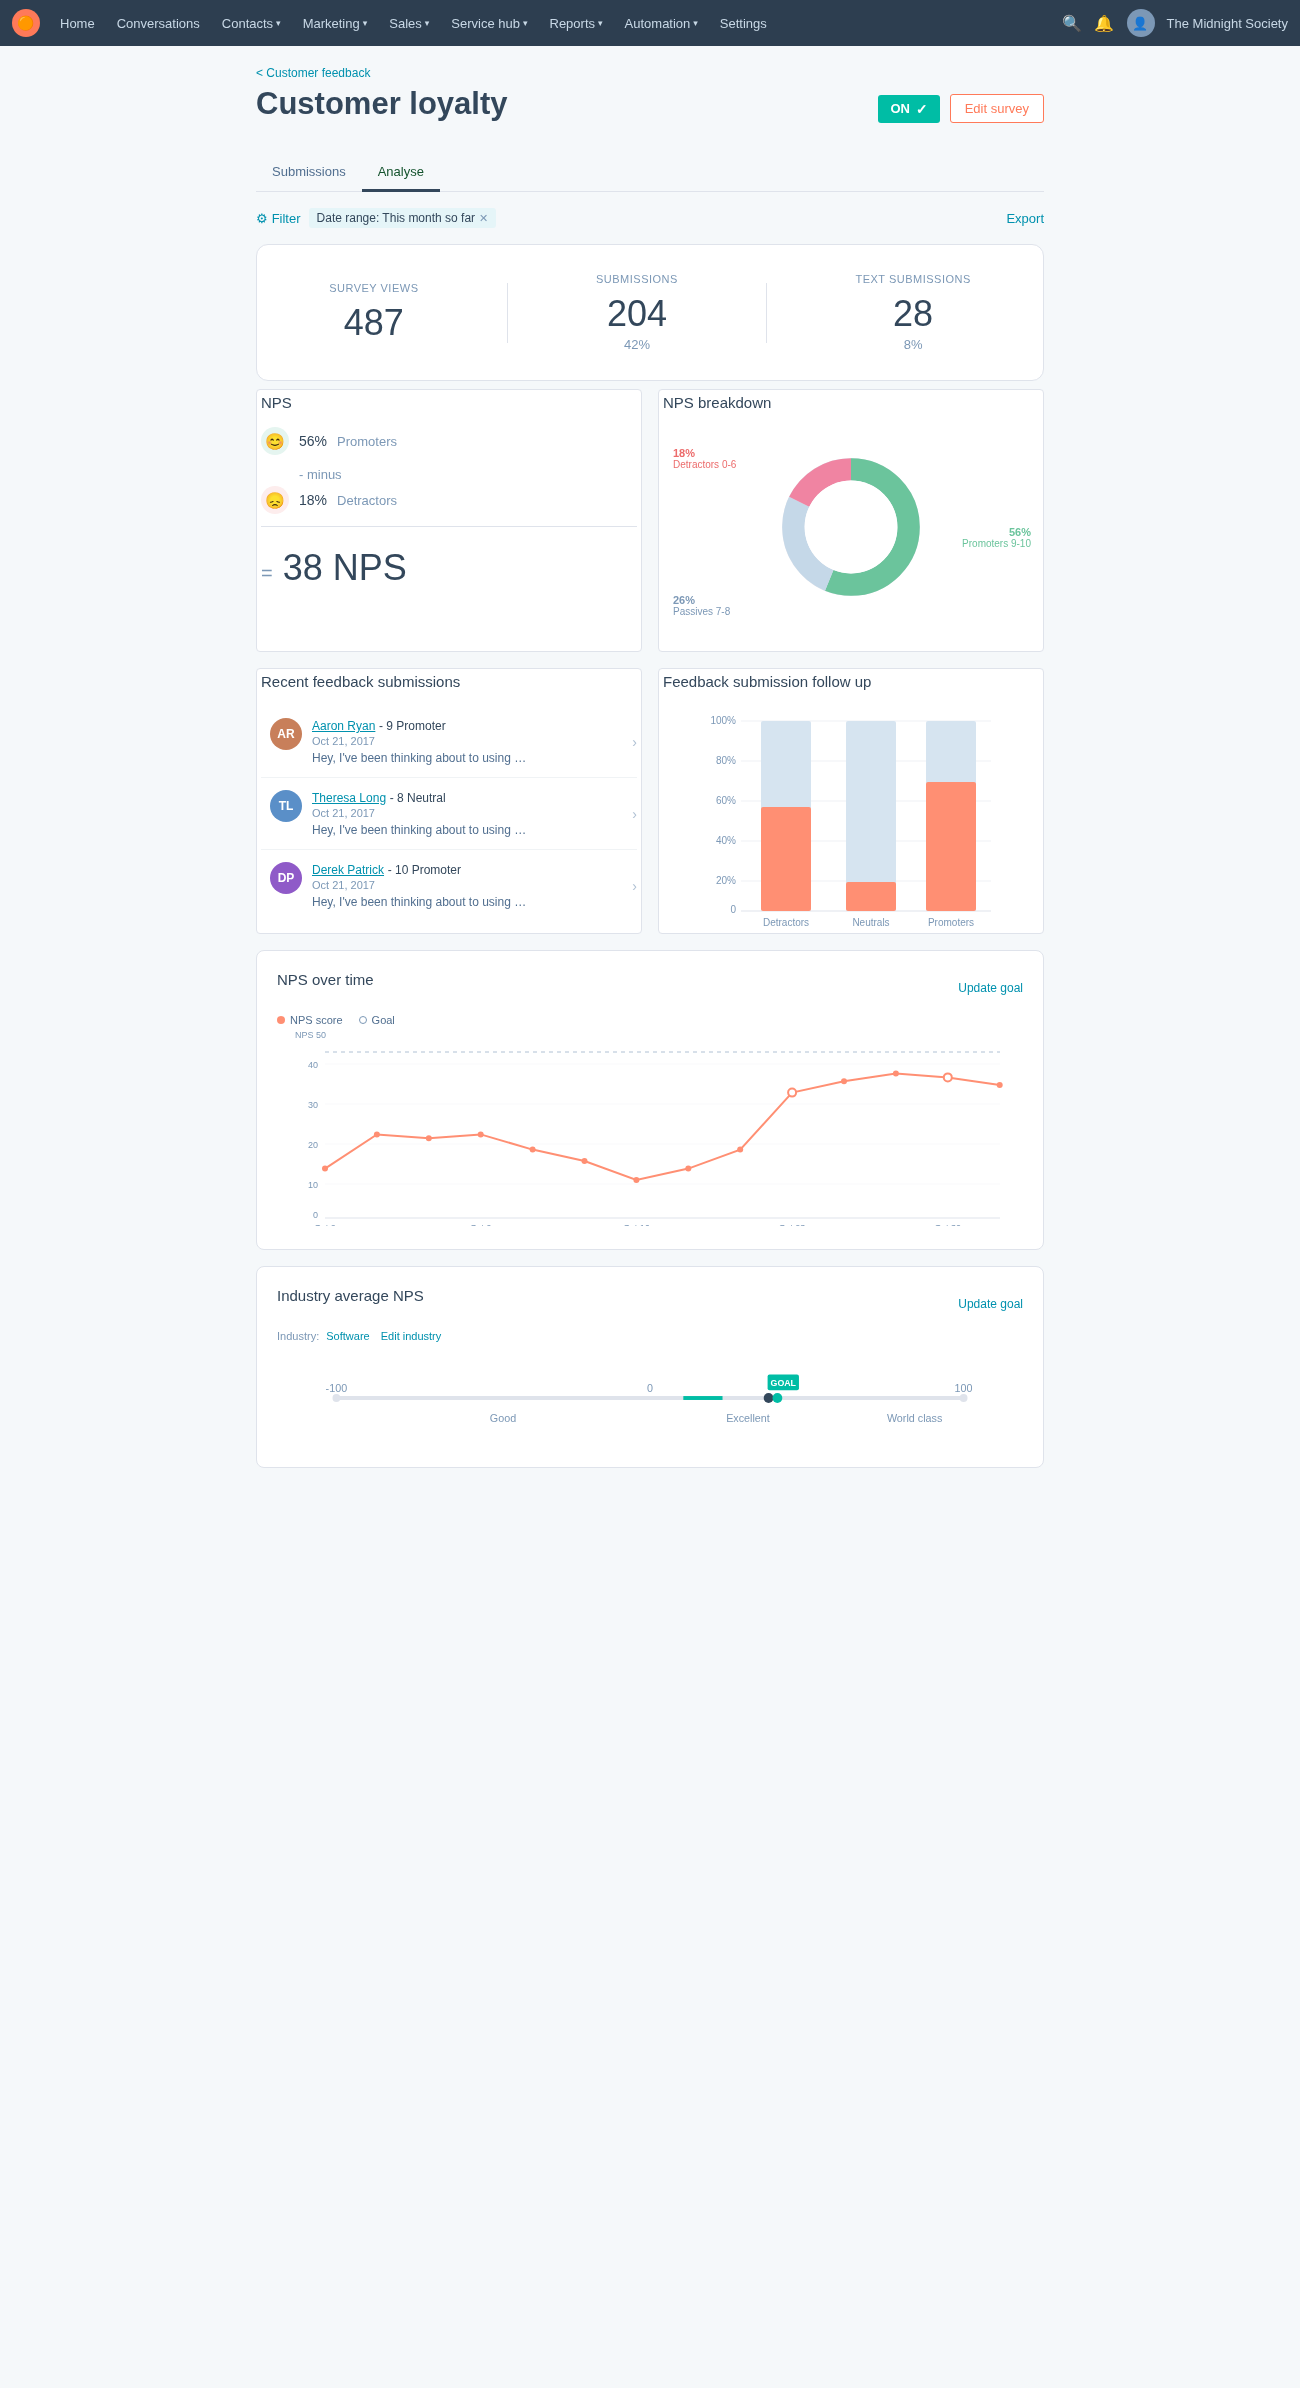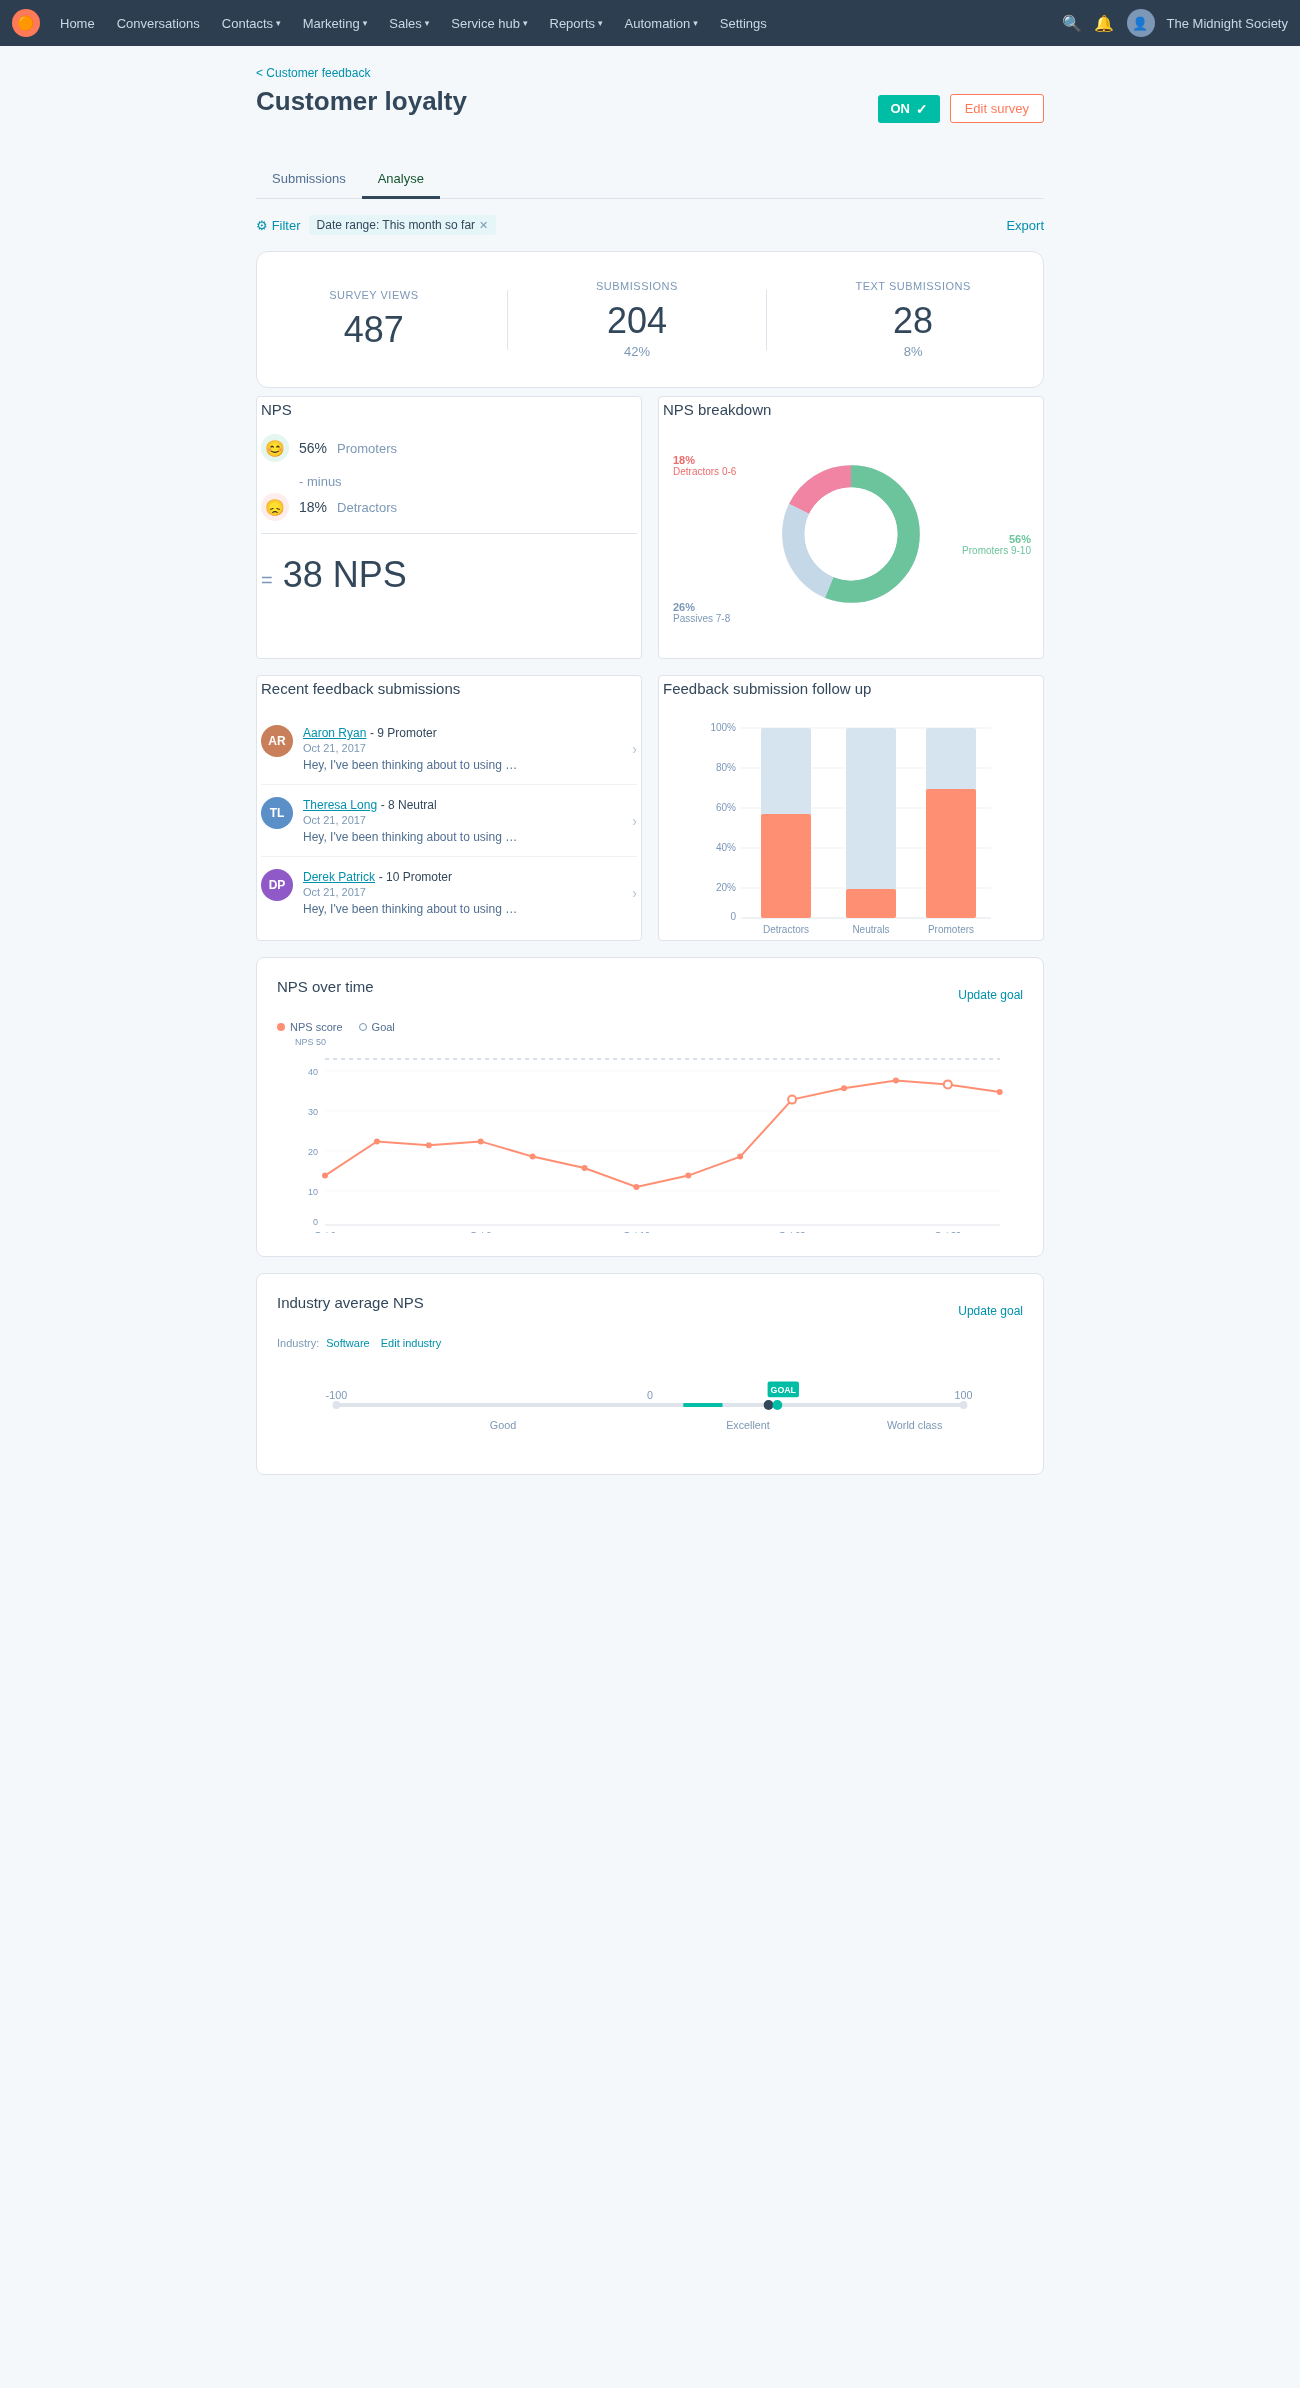--- a/index.html
+++ b/index.html
@@ -14,21 +14,21 @@
     .nav-icon { color: #c8d8e6; font-size: 16px; cursor: pointer; }
     .nav-avatar { width: 28px; height: 28px; border-radius: 50%; background: #7c98b6; display: flex; align-items: center; justify-content: center; overflow: hidden; }
     .nav-company { color: #c8d8e6; font-size: 13px; }
 
     
     .page { max-width: 820px; margin: 0 auto; padding: 20px 16px 40px; }
 
     
     .breadcrumb { color: #0091ae; font-size: 12px; margin-bottom: 6px; cursor: pointer; }
     .breadcrumb::before { content: '< '; }
-    .page-title { font-size: 26px; font-weight: 600; color: #33475b; margin-bottom: 28px; }
+    .page-title { font-size: 31px; font-weight: 600; color: #33475b; margin-bottom: 16px; }
 
     
     .page-header { display: flex; align-items: flex-start; justify-content: space-between; margin-bottom: 16px; }
     .page-title-area {}
     .header-actions { display: flex; align-items: center; gap: 10px; margin-top: 8px; }
     .toggle-btn { background: #00bda5; color: white; border: none; border-radius: 3px; padding: 6px 12px; font-size: 13px; font-weight: 600; cursor: pointer; display: flex; align-items: center; gap: 6px; }
     .toggle-check { font-size: 14px; }
     .edit-survey-btn { background: white; color: #ff7a59; border: 1.5px solid #ff7a59; border-radius: 3px; padding: 6px 14px; font-size: 13px; cursor: pointer; font-weight: 500; }
 
     
@@ -72,21 +72,21 @@
     .nps-score-display { font-size: 36px; font-weight: 300; color: #33475b; padding: 8px 0; }
     .nps-score-prefix { font-size: 20px; color: #7c98b6; }
     .breakdown-pct { font-weight: 600; }
     .breakdown-pct.red { color: #ec6c6c; }
     .breakdown-pct.gray { color: #7c98b6; }
     .breakdown-pct.green { color: #6bc49c; }
 
     
     .feedback-item { display: flex; align-items: flex-start; gap: 10px; padding: 12px 0; border-bottom: 1px solid #f0f3f5; position: relative; }
     .feedback-item:last-child { border-bottom: none; }
-    .feedback-avatar { width: 32px; height: 32px; border-radius: 50%; background: #7c98b6; flex-shrink: 0; display: flex; align-items: center; justify-content: center; color: white; font-size: 12px; font-weight: 600; overflow: hidden; }
+    .feedback-avatar { width: 32px; height: 32px; border-radius: 50%; background: #7c98b6; flex-shrink: 0; display: flex; align-items: center; justify-content: center; color: white; font-size: 12px; font-weight: 600; overflow: hidden; margin-left: 9px; }
     .feedback-content { flex: 1; min-width: 0; }
     .feedback-name { color: #0091ae; font-size: 12px; font-weight: 500; text-decoration: underline; }
     .feedback-score { color: #33475b; font-size: 12px; }
     .feedback-date { color: #7c98b6; font-size: 11px; margin-top: 2px; }
     .feedback-text { font-size: 12px; color: #516f90; margin-top: 4px; overflow: hidden; text-overflow: ellipsis; white-space: nowrap; max-width: 220px; }
     .feedback-chevron { color: #b0c1d4; font-size: 14px; position: absolute; right: 0; top: 50%; transform: translateY(-50%); }
 
     
     .full-card { background: white; border-radius: 8px; border: 1px solid #dfe3eb; padding: 20px; margin-bottom: 16px; }
     .full-card-header { display: flex; justify-content: space-between; align-items: center; margin-bottom: 10px; }

